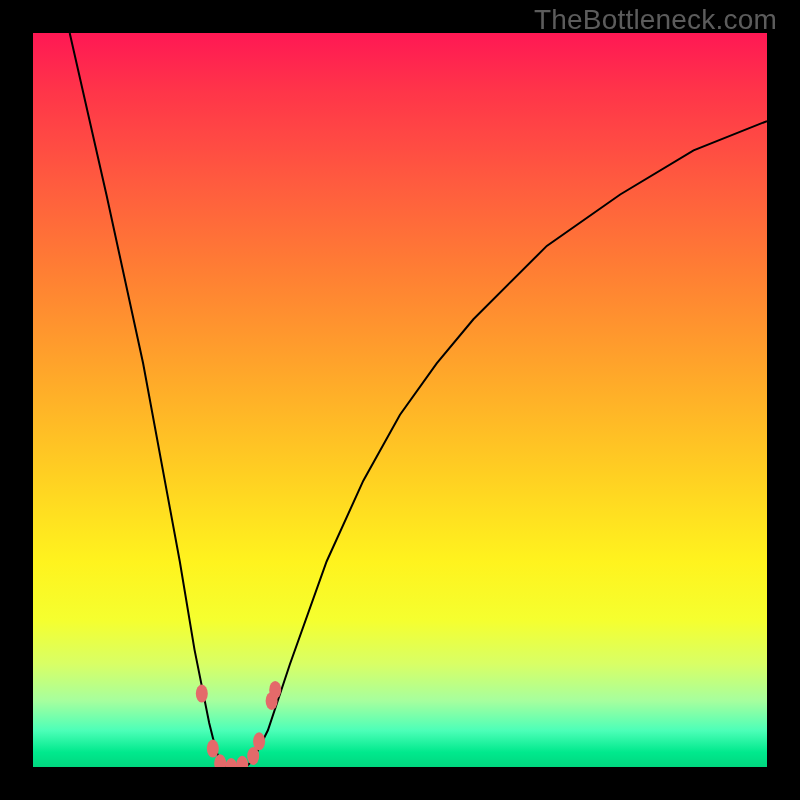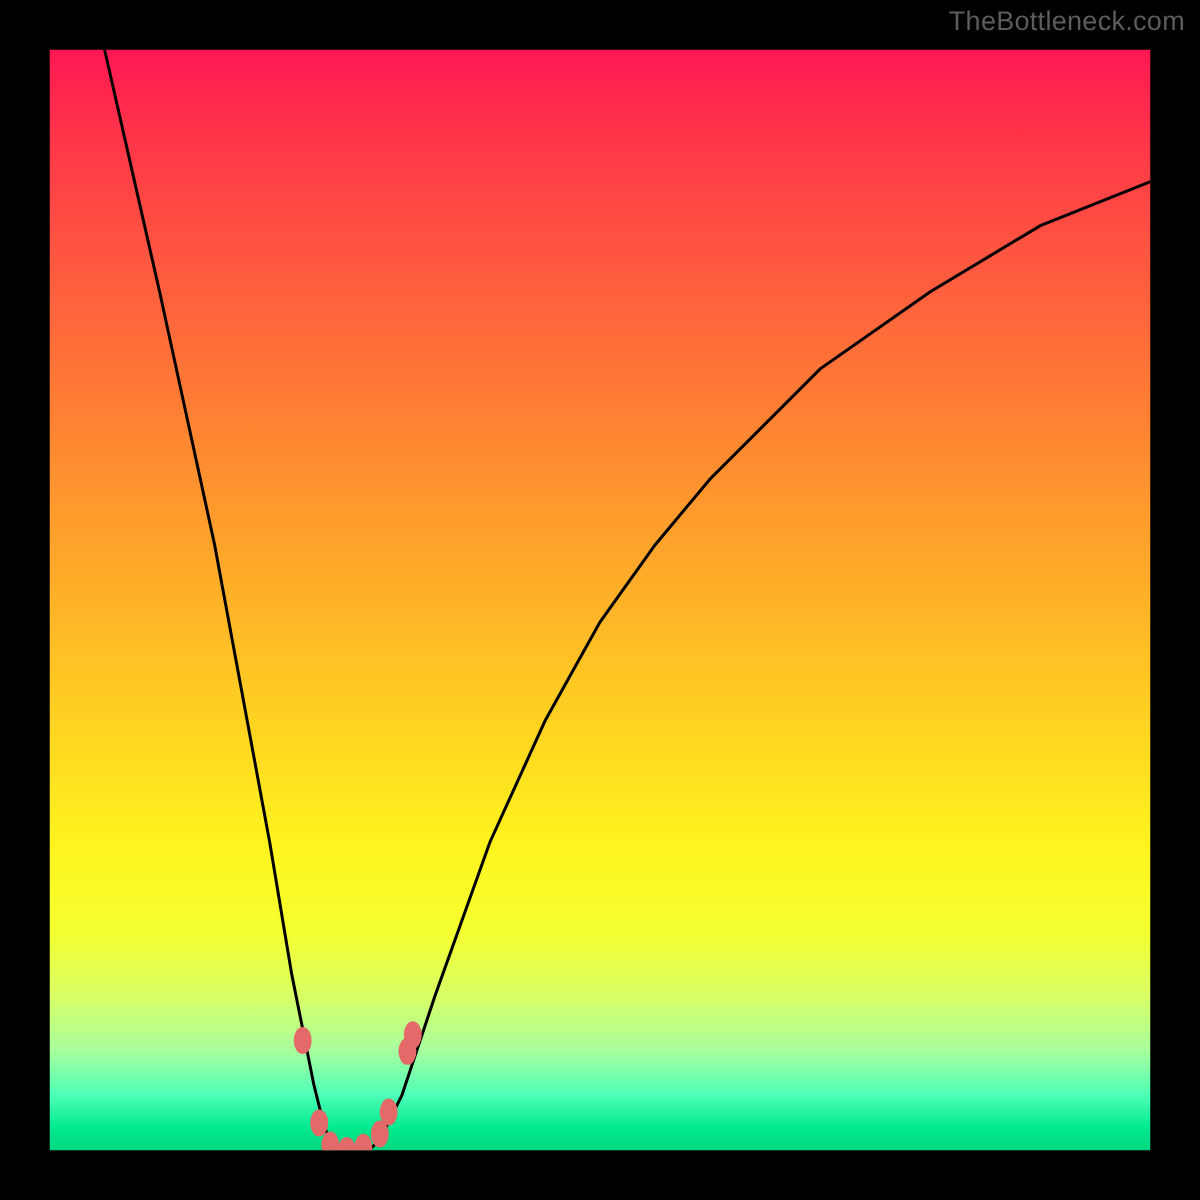--- a/index.html
+++ b/index.html
@@ -53,23 +53,23 @@
   svg.curve {
     position: absolute;
     left: 0;
     top: 0;
     width: 734px;
     height: 734px;
   }
   .watermark {
     position: absolute;
     top: 4px;
-    right: 10px;
+    right: 23px;
     color: #5c5c5c;
-    font-size: 18px;
+    font-size: 28px;
     letter-spacing: 0.2px;
     font-weight: 400;
   }
 </style>
 </head>
 <body>
 
 <div class="frame">
   <div class="plot-area">
     <div class="gradient"></div>

